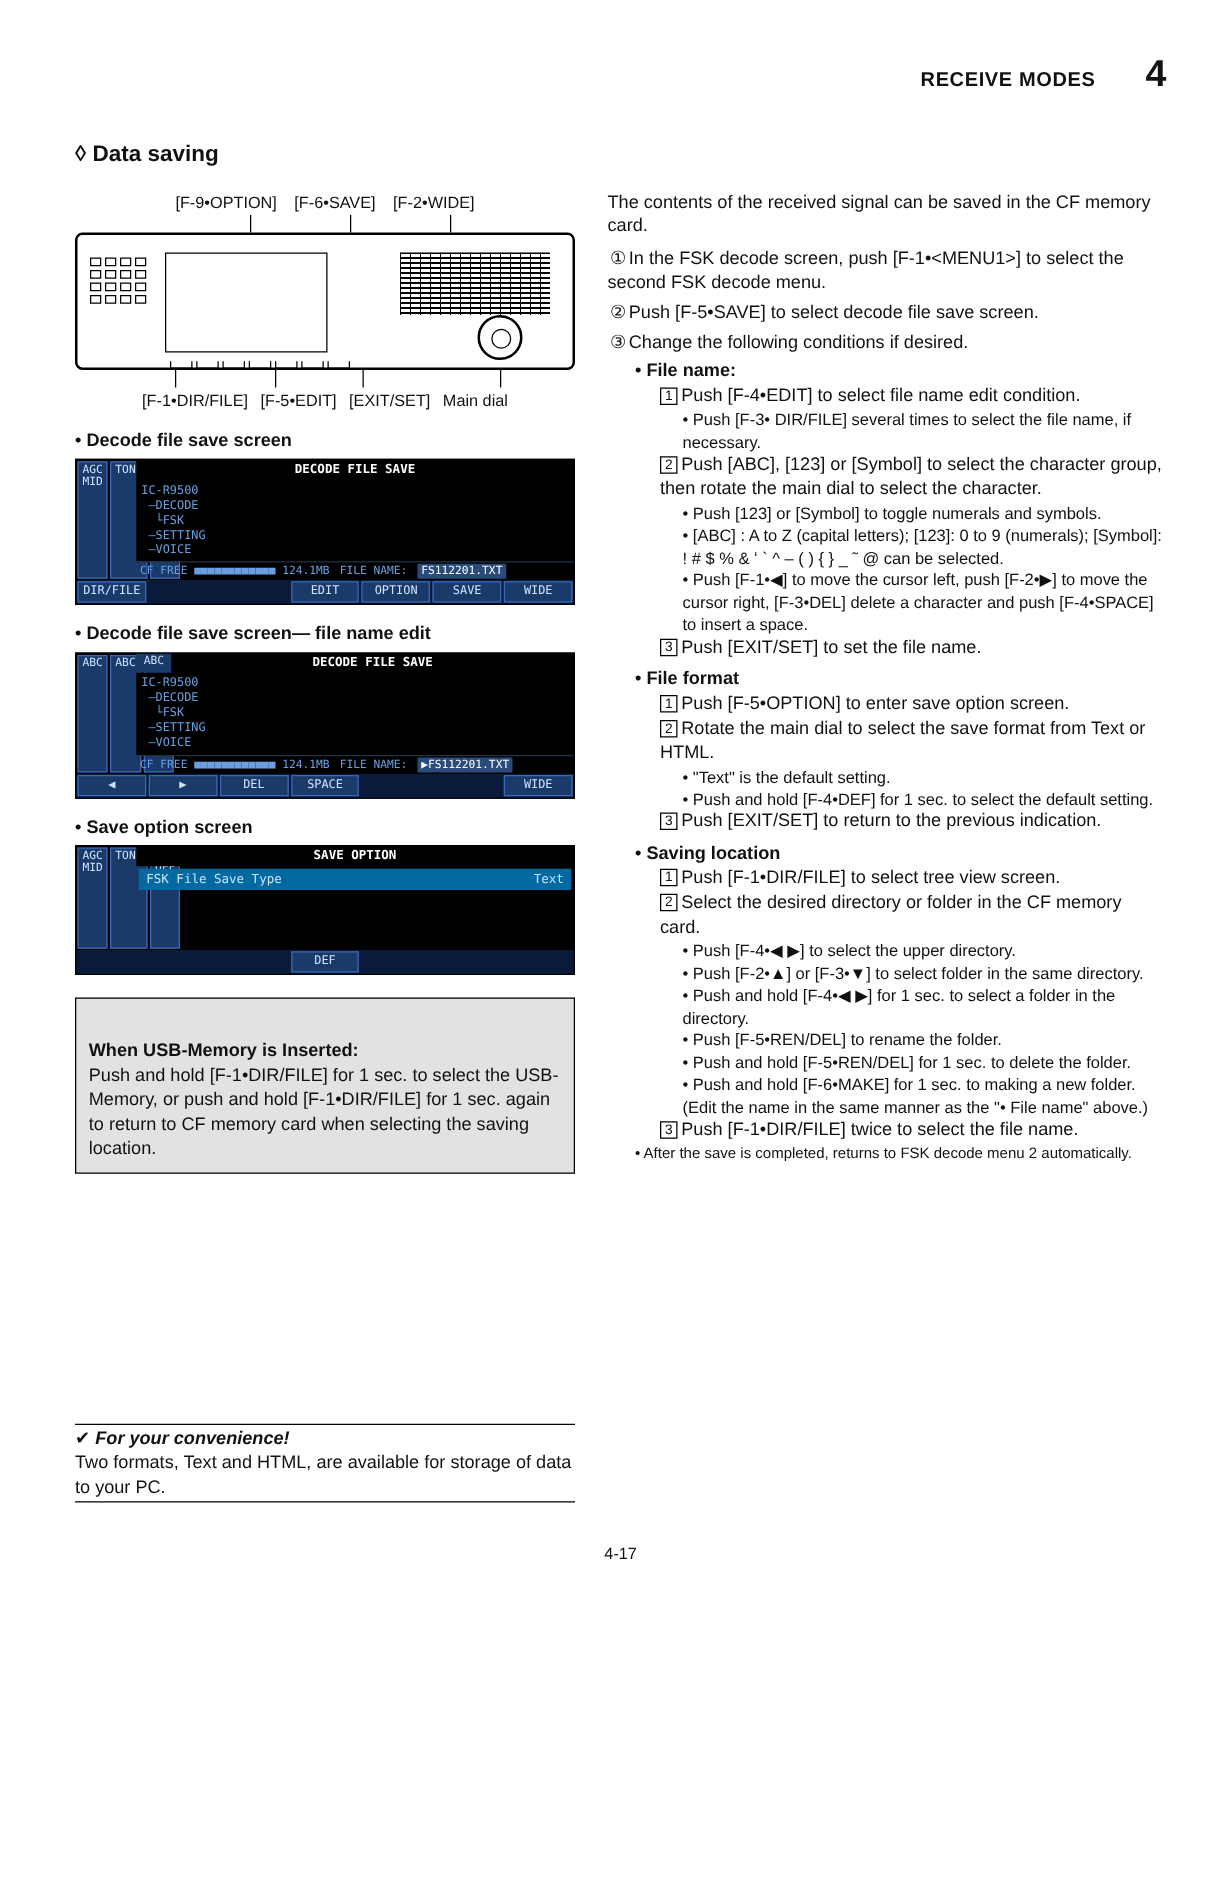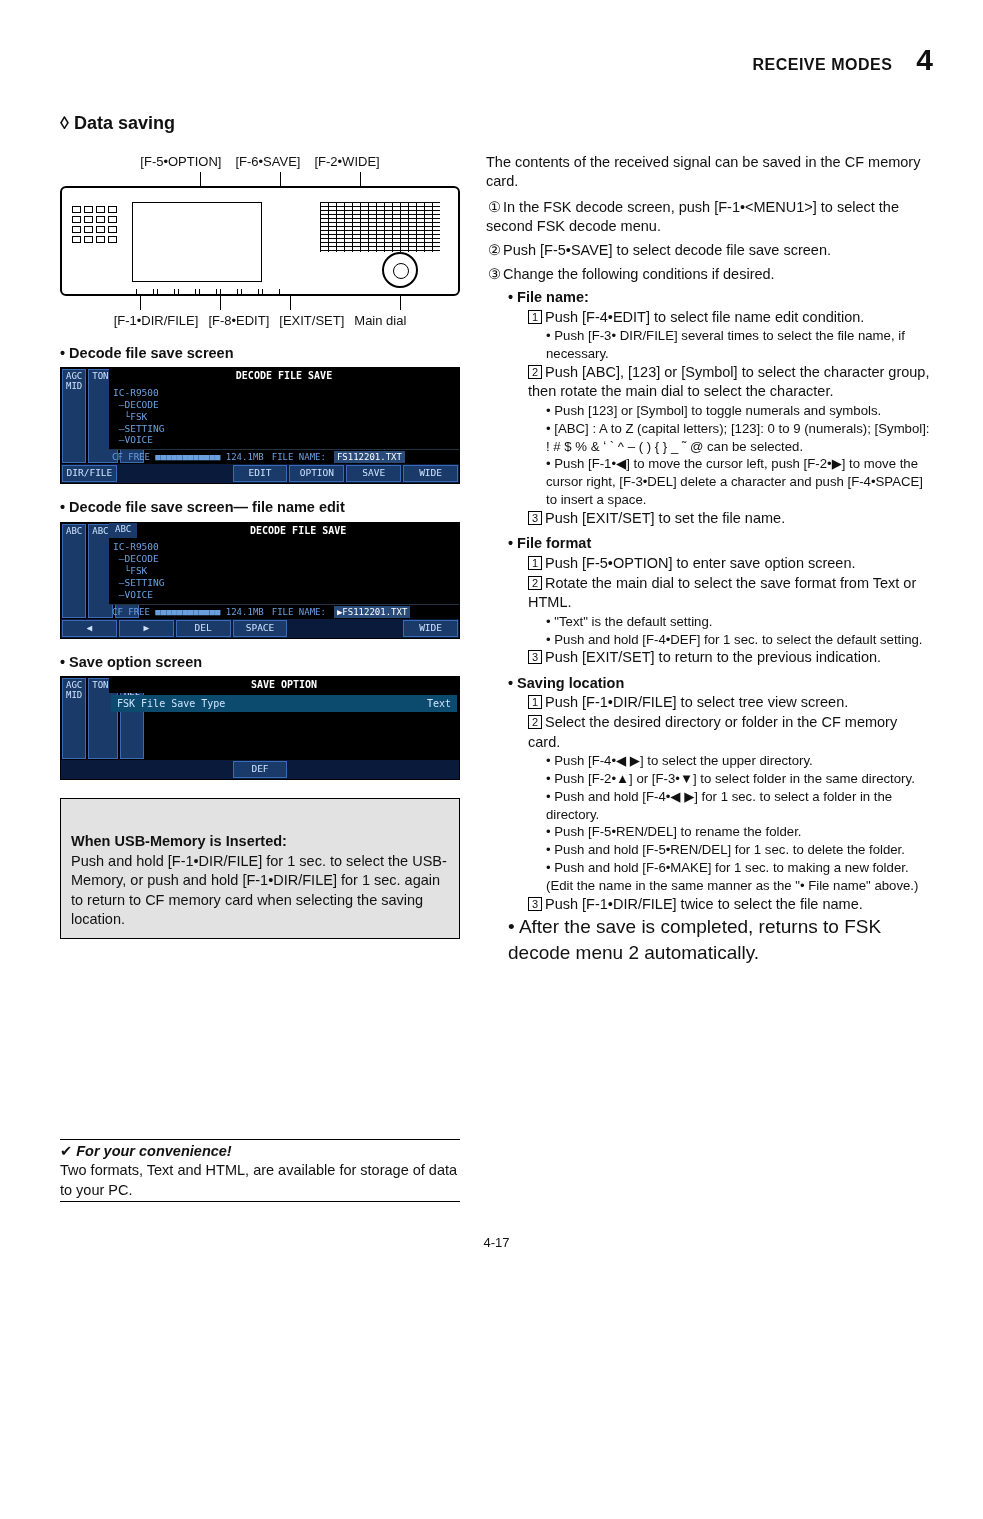--- a/index.html
+++ b/index.html
@@ -5,21 +5,21 @@
   * { box-sizing: border-box; }
   body {
     font-family: Arial, Helvetica, sans-serif;
     font-size: 14.5px;
     line-height: 1.35;
     color: #111;
     margin: 0;
     padding: 40px 50px 30px 60px;
     width: 983px;
   }
-  .header-row { display: flex; justify-content: flex-end; align-items: baseline; gap: 24px; margin-bottom: 30px; }
+  .header-row { display: flex; justify-content: flex-end; align-items: baseline; gap: 40px; margin-bottom: 30px; }
   .header-title { font-weight: bold; font-size: 16px; letter-spacing: 0.5px; }
   .header-num { font-weight: bold; font-size: 30px; }
   .section-title { font-weight: bold; font-size: 18px; margin-bottom: 18px; }
   .columns { display: flex; gap: 26px; }
   .col-left { width: 400px; flex-shrink: 0; }
   .col-right { flex: 1; }
   .labels-row { display:flex; justify-content:center; gap:14px; font-size:13px; margin-bottom:2px;}
   .labels-row2 { display:flex; justify-content:center; gap:10px; font-size:13px; margin-top:2px;}
   .radio-diagram {
     border: 2px solid #000;
@@ -53,21 +53,21 @@
   .ss-top { background:#000; color:#fff; text-align:center; font-weight:bold; padding:1px 0; font-size:10px;}
   .ss-body { display:flex; }
   .ss-side { width:48px; display:flex; flex-direction:row;}
   .ss-side .chip { background:#1a3a6a; color:#cfe3ff; border:1px solid #3a6ab8; margin:1px; padding:2px 3px; font-size:9px; line-height:1.1;}
   .ss-main { flex:1; background:#000; padding:3px 4px; color:#6aa0e0; font-size:9.5px; line-height:1.25;}
   .ss-status { color:#6aa0e0; border-top:1px solid #234; padding:1px 3px; font-size:9px; display:flex; gap:8px;}
   .ss-status .fname { background:#2a4a7a; color:#fff; padding:0 3px;}
   .ss-bottom { display:flex; background:#0a1a3a;}
   .ss-bottom .sk { flex:1; background:#1a3a6a; color:#cfe3ff; border:1px solid #3a6ab8; margin:1px; text-align:center; padding:1px 0; font-size:9.5px;}
   .ss-bottom .sk.blank { background:transparent; border-color:transparent;}
-  .ss-option-row { background:#0c4a6e; color:#cfe3ff; padding:2px 6px; margin:2px; font-size:10px; display:flex; justify-content:space-between;}
+  .ss-option-row { background:#0369a1; color:#cfe3ff; padding:2px 6px; margin:2px; font-size:10px; display:flex; justify-content:space-between;}
   .infobox {
     background:#e2e2e2;
     border:1px solid #000;
     padding:8px 10px;
     margin-top:18px;
     font-size:14.5px;
   }
   .infobox .ibtitle{font-weight:bold;margin-top:25px;}
   .tip { margin-top: 200px; font-size:14.5px;}
   .tip hr { border:none; border-top:1px solid #000; margin:0 0 2px 0;}
@@ -93,21 +93,21 @@
 <div class="section-title">
   <span>◊</span>
   <span>Data saving</span>
 </div>
 
 <div class="columns">
 
   <div class="col-left">
 
     <div class="labels-row">
-      <span>[F-5•OPTION]</span>
+      <span>[F-9•OPTION]</span>
       <span>[F-6•SAVE]</span>
       <span>[F-2•WIDE]</span>
     </div>
     <div class="leaders-top">
       <span style="left:140px;height:14px;top:0"></span>
       <span style="left:220px;height:14px;top:0"></span>
       <span style="left:300px;height:14px;top:0"></span>
     </div>
     <div class="radio-diagram">
       <div class="btns">
@@ -152,21 +152,21 @@
       <div class="dial"></div>
     </div>
     <div class="leaders-bot">
       <span style="left:80px;height:14px;top:0"></span>
       <span style="left:160px;height:14px;top:0"></span>
       <span style="left:230px;height:14px;top:0"></span>
       <span style="left:340px;height:14px;top:0"></span>
     </div>
     <div class="labels-row2">
       <span>[F-1•DIR/FILE]</span>
-      <span>[F-8•EDIT]</span>
+      <span>[F-5•EDIT]</span>
       <span>[EXIT/SET]</span>
       <span>Main dial</span>
     </div>
 
     <div class="subhead">• Decode file save screen</div>
     <div class="screenshot">
       <div class="ss-body">
         <div class="ss-side">
           <div class="chip">AGC
 MID</div>
@@ -306,17 +306,17 @@
     <div class="lvl2"><span class="boxnum">1</span><span>Push [F-1•DIR/FILE] to select tree view screen.</span></div>
     <div class="lvl2"><span class="boxnum">2</span><span>Select the desired directory or folder in the CF memory card.</span></div>
     <div class="lvl2b">• Push [F-4•◀ ▶] to select the upper directory.</div>
     <div class="lvl2b">• Push [F-2•▲] or [F-3•▼] to select folder in the same directory.</div>
     <div class="lvl2b">• Push and hold [F-4•◀ ▶] for 1 sec. to select a folder in the directory.</div>
     <div class="lvl2b">• Push [F-5•REN/DEL] to rename the folder.</div>
     <div class="lvl2b">• Push and hold [F-5•REN/DEL] for 1 sec. to delete the folder.</div>
     <div class="lvl2b">• Push and hold [F-6•MAKE] for 1 sec. to making a new folder. (Edit the name in the same manner as the "• File name" above.)</div>
     <div class="lvl2"><span class="boxnum">3</span><span>Push [F-1•DIR/FILE] twice to select the file name.</span></div>
 
-    <div class="lvl1" style="font-size:19px">• After the save is completed, returns to FSK decode menu 2 automatically.</div>
+    <div class="lvl1" style="font-size:12px">• After the save is completed, returns to FSK decode menu 2 automatically.</div>
   </div>
 </div>
 
 <div class="page-num">4-17</div>
 
 </body></html>

